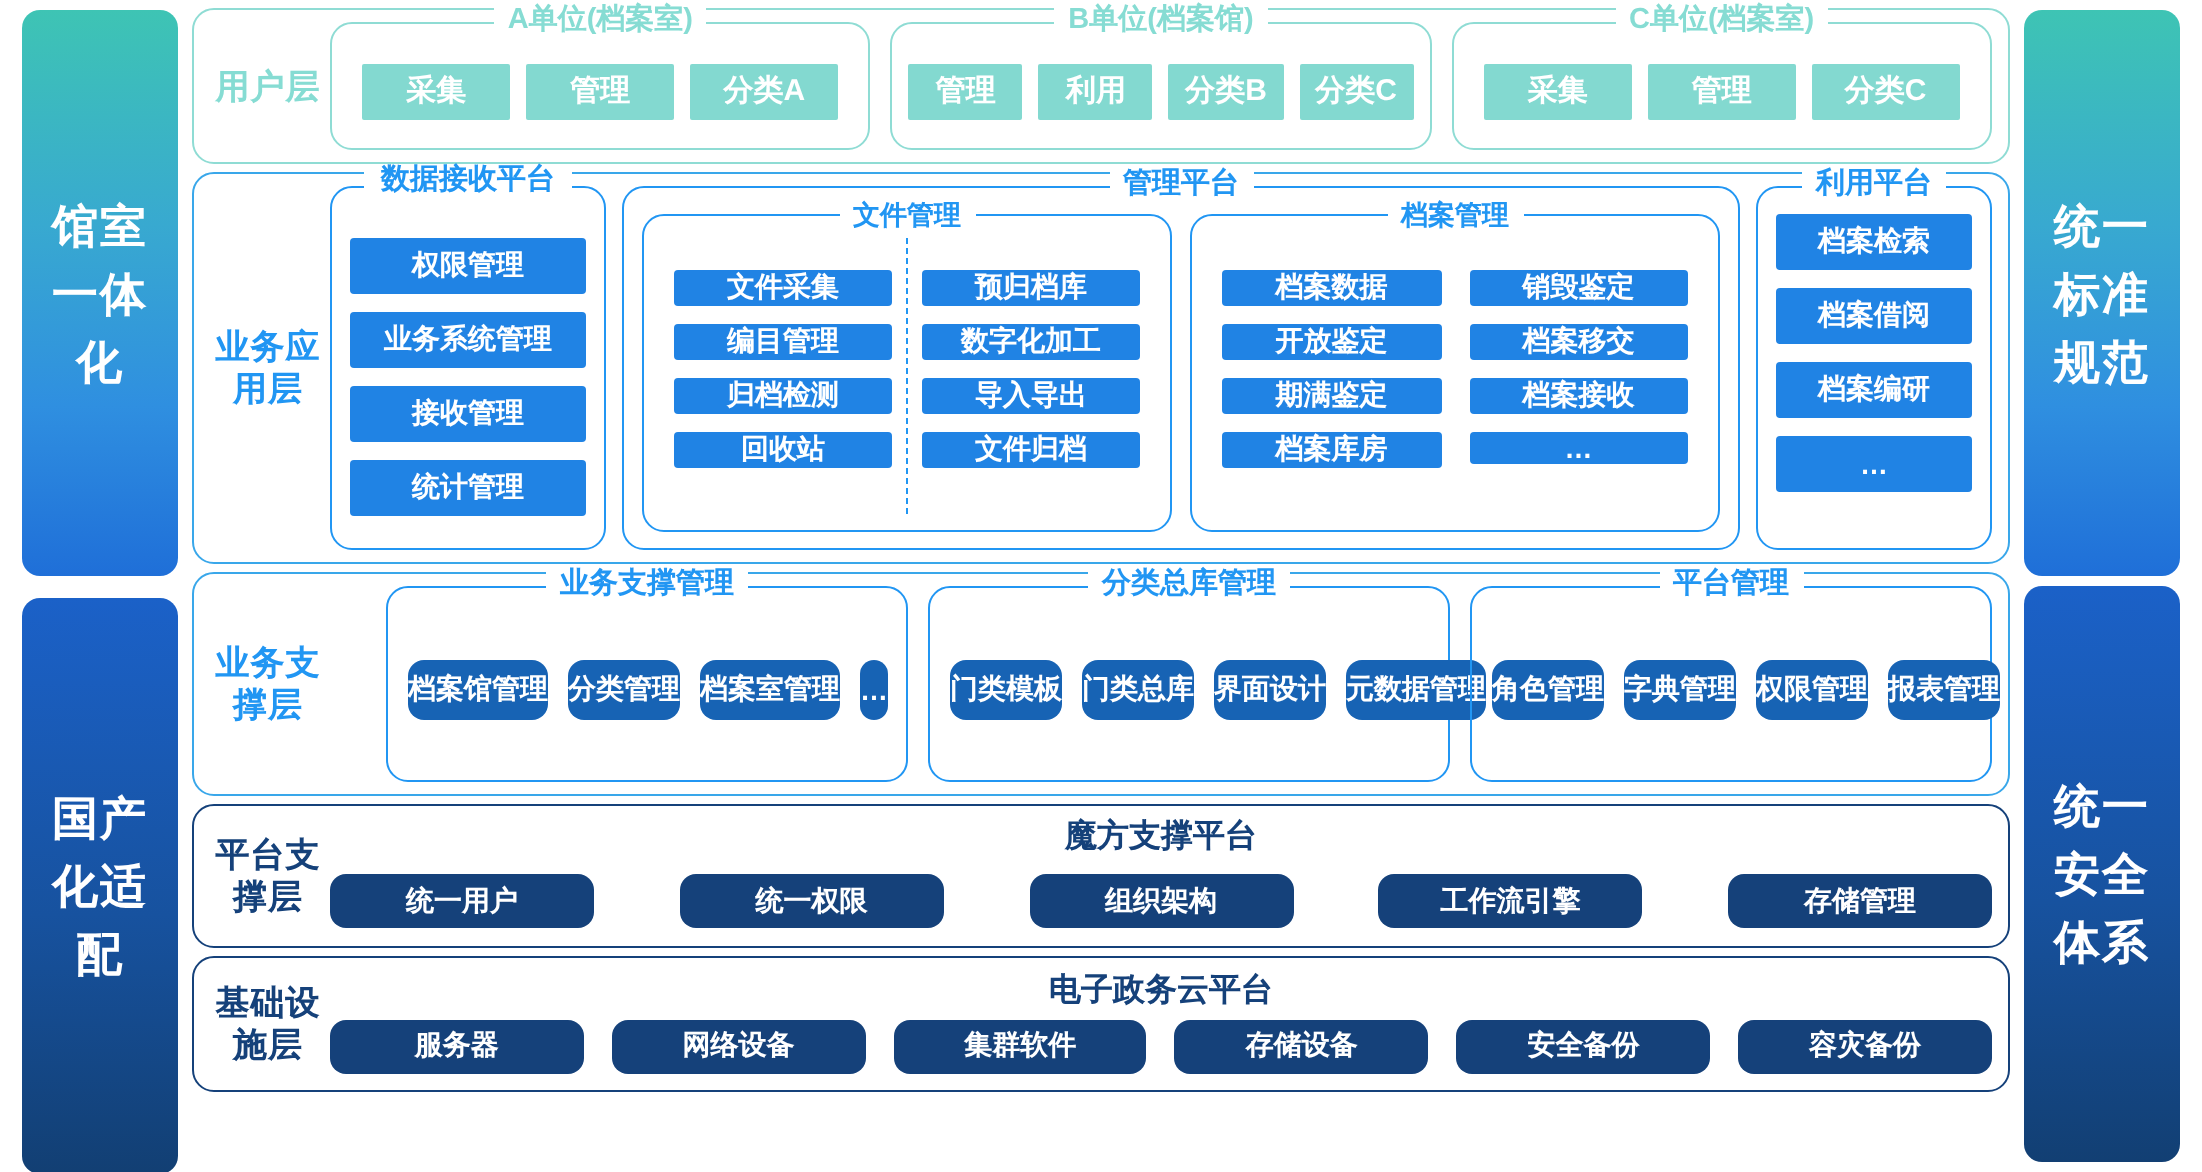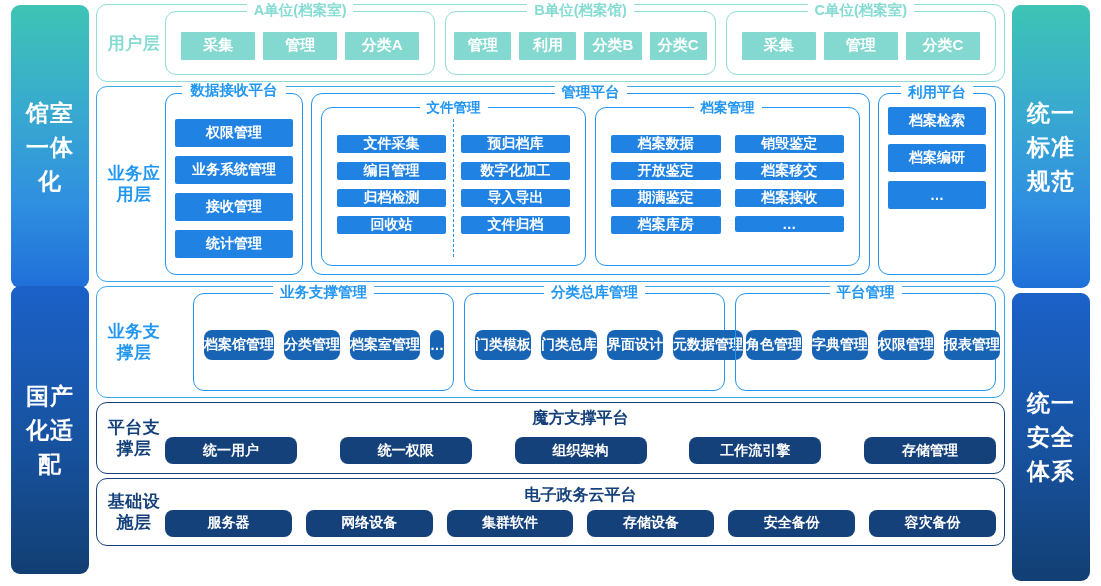--- a/index.html
+++ b/index.html
@@ -12,21 +12,21 @@
 
   
   .sidebar{
     position:absolute;width:78px;border-radius:9px;
     display:flex;align-items:center;justify-content:center;
     color:#fff;font-weight:bold;font-size:23px;line-height:34px;
     text-align:center;letter-spacing:1px;
   }
   .sidebar span{display:block;width:54px;}
   #sb-l1{left:11px;top:5px;height:283px;background:linear-gradient(180deg,#3ec4b4 0%,#38a9d0 38%,#2f8fe0 70%,#1f6fd8 100%);}
-  #sb-l2{left:11px;top:286px;height:288px;background:linear-gradient(180deg,#1b61c8 0%,#17529f 55%,#123f73 100%);}
+  #sb-l2{left:11px;top:299px;height:288px;background:linear-gradient(180deg,#1b61c8 0%,#17529f 55%,#123f73 100%);}
   #sb-r1{right:11px;top:5px;height:283px;background:linear-gradient(180deg,#3ec4b4 0%,#38a9d0 38%,#2f8fe0 70%,#1f6fd8 100%);}
   #sb-r2{right:11px;top:293px;height:288px;background:linear-gradient(180deg,#1b61c8 0%,#17529f 55%,#123f73 100%);}
 
   
   .stack{position:absolute;left:96px;right:96px;top:4px;bottom:3px;
          display:flex;flex-direction:column;gap:4px;}
 
   .layer{
     position:relative;box-sizing:border-box;
     border:1.6px solid #39a7ea;border-radius:11px;background:#fff;
@@ -228,20 +228,21 @@
               </div>
             </div>
 
           </div>
         </div>
 
         <div class="grp" id="g-use">
           <div class="grp-title">利用平台</div>
           <div class="col4">
             <div class="chip">档案检索</div>
+            <div class="chip">档案借阅</div>
             <div class="chip">档案编研</div>
             <div class="chip">…</div>
           </div>
         </div>
 
       </div>
     </div>
 
     <div class="layer" id="layer-sup">
       <div class="layer-label">业务支撑层</div>

